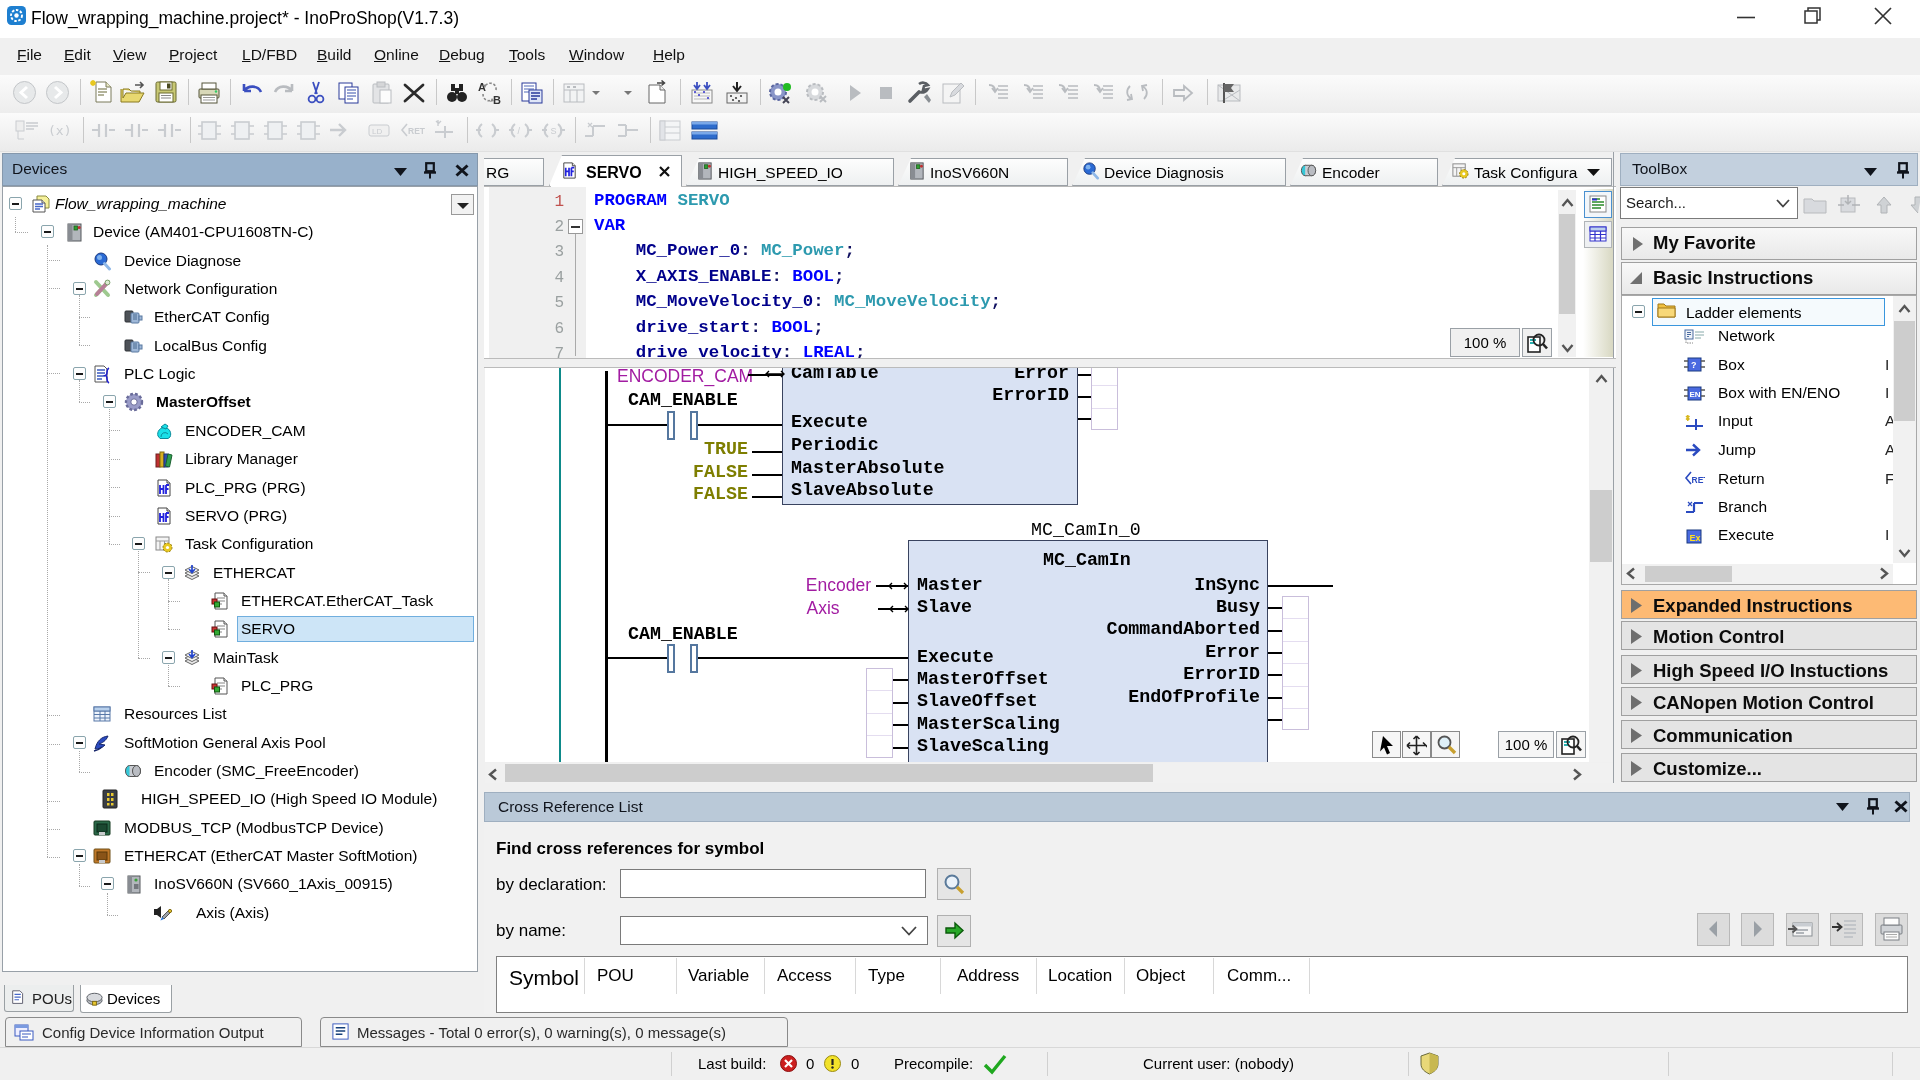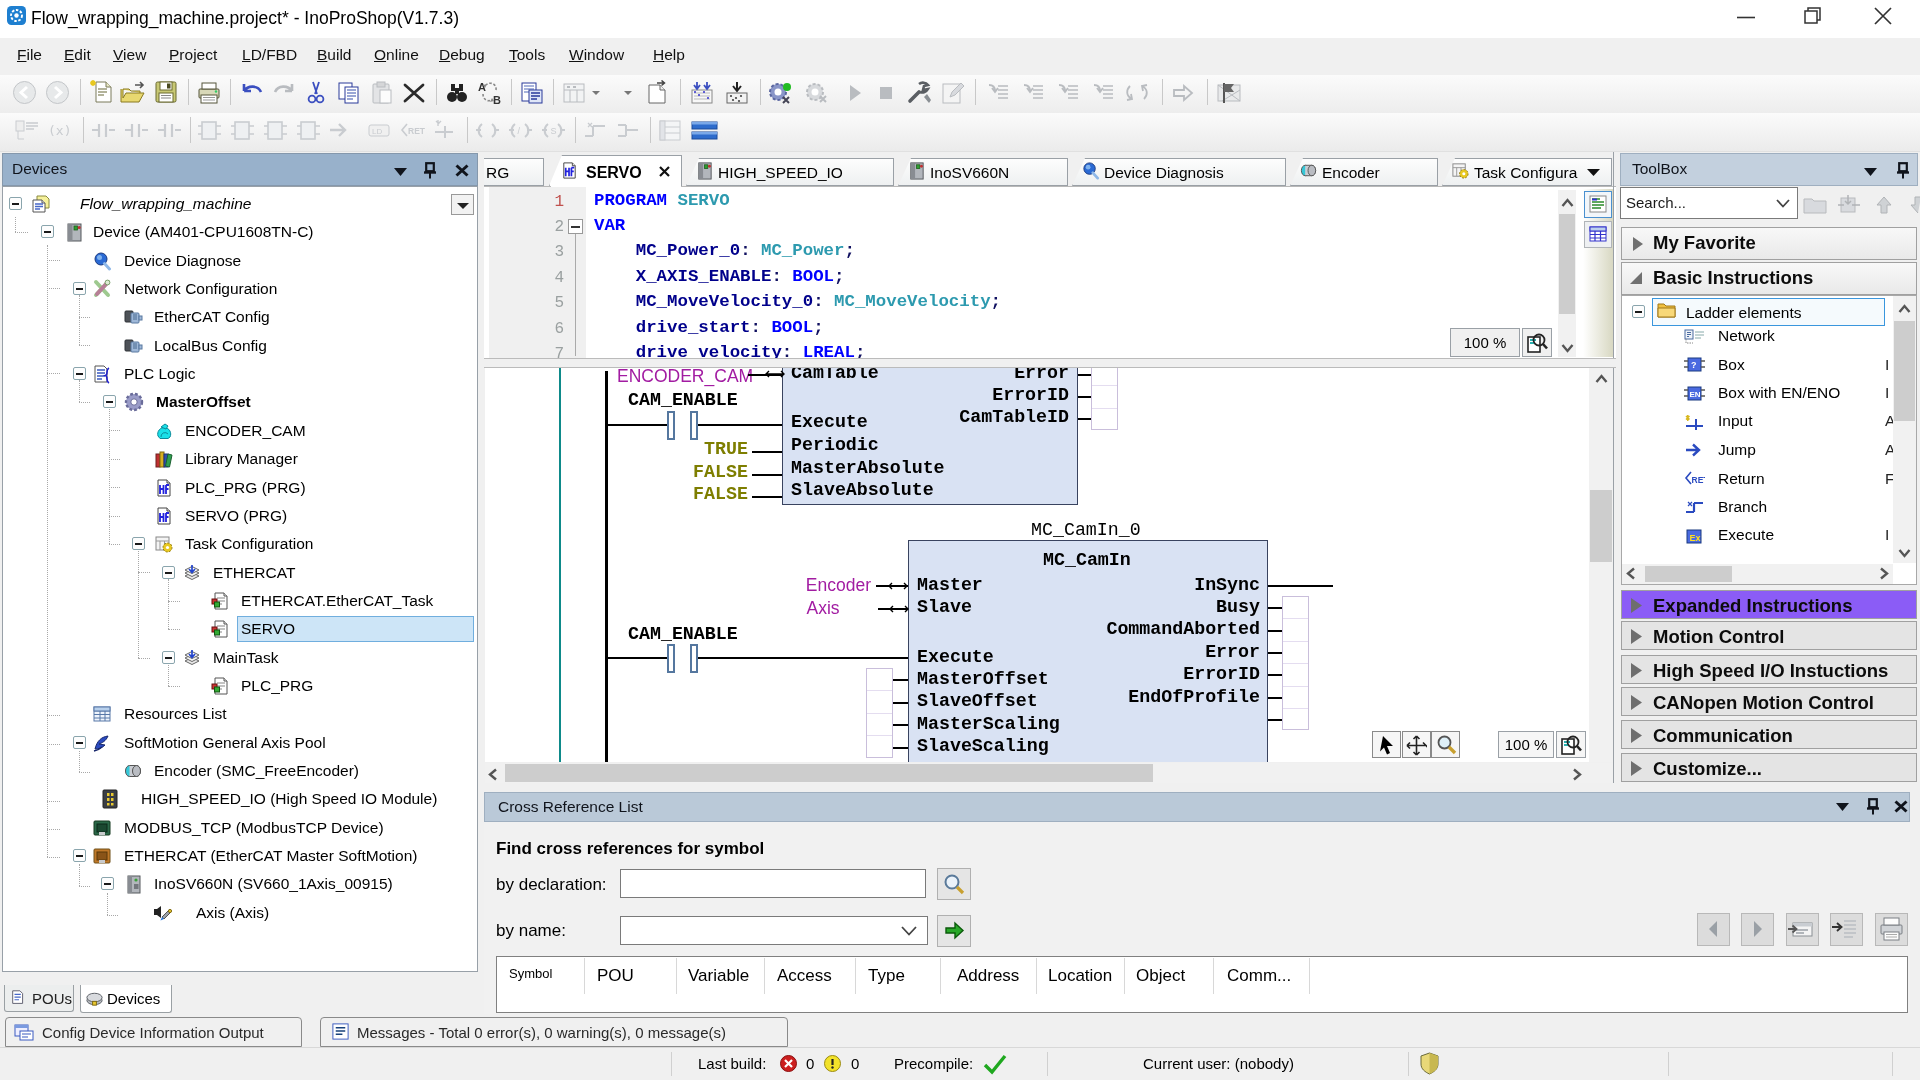--- a/index.html
+++ b/index.html
@@ -362,21 +362,21 @@
 <div class="abs" style="left:79px;top:772px;width:11px;height:1px;border-top:1px dotted #a8a8a8"></div>
 <div class="abs" style="left:79px;top:886px;width:11px;height:1px;border-top:1px dotted #a8a8a8"></div>
 <div class="abs" style="left:107px;top:915px;width:11px;height:1px;border-top:1px dotted #a8a8a8"></div>
 <div class="exp" style="left:9px;top:197px"></div>
 <svg class="abs" style="left:30px;top:194px" width="20" height="20" viewBox="0 0 20 20">
     <path d="M7 2 h9 l3 3 v9 h-12z" fill="#f6f19a" stroke="#8a8a40"></path>
     <path d="M3 6 h9 l3 3 v9 h-12z" fill="#fff" stroke="#555"></path>
     <path d="M12 6 v3 h3" fill="#eee" stroke="#555"></path>
     <path d="M5 10 h8 M5 12.5 h8 M5 15 h5" stroke="#4767c8" stroke-width="1.3"></path>
   </svg>
-<div class="trow" style="left:80px;top:190px;font-style:italic;">Flow_wrapping_machine</div>
+<div class="trow" style="left:55px;top:190px;font-style:italic;">Flow_wrapping_machine</div>
 <div class="exp" style="left:41px;top:225px"></div>
 <svg class="abs" style="left:64px;top:222px" width="20" height="20" viewBox="0 0 20 20">
     <rect x="4" y="2" width="13" height="17" fill="#b2b6bc" stroke="#55585c"></rect>
     <rect x="4" y="2" width="4.5" height="17" fill="#888c92"></rect>
     <rect x="10" y="4" width="3.5" height="4" fill="#2f9e2f" stroke="#1a5e1a" stroke-width=".8"></rect>
     <circle cx="15.2" cy="5.5" r="1.5" fill="#c03030"></circle>
   </svg>
 <div class="trow" style="left:93px;top:218px;">Device (AM401-CPU1608TN-C)</div>
 <svg class="abs" style="left:92px;top:251px" width="20" height="20" viewBox="0 0 20 20">
     <circle cx="9" cy="8" r="6" fill="#2a6ad4" stroke="#1a3a80"></circle>
@@ -675,21 +675,20 @@
     <div class="abs" style="left:74px;top:0px;width:2px;height:394px;background:#0e8a8a"></div>
     <div class="wire" style="left:120px;top:3px;width:3px;height:391px"></div>
     <div class="fb" style="left:297px;top:-16px;width:296px;height:153px"></div>
     <div class="m18" style="left:306px;top:-6px;z-index:5">CamTable</div>
     <div class="m18" style="left:306px;top:43px;z-index:5">Execute</div>
     <div class="m18" style="left:306px;top:66px;z-index:5">Periodic</div>
     <div class="m18" style="left:306px;top:89px;z-index:5">MasterAbsolute</div>
     <div class="m18" style="left:306px;top:111px;z-index:5">SlaveAbsolute</div>
     <div class="m18" style="left:-16px;top:-6px;width:600px;text-align:right;z-index:5">Error</div>
     <div class="m18" style="left:-16px;top:16px;width:600px;text-align:right;z-index:5">ErrorID</div>
-    <div class="m18" style="left:-16px;top:38px;width:600px;text-align:right;z-index:5">CamTableID</div>
     <div class="lvar" style="left:132px;top:-2px;width:128px;text-align:right">ENCODER_CAM</div>
     <div class="wire" style="left:263px;top:6px;width:34px;height:2px"></div>
     <svg class="abs" style="left:280px;top:0px;z-index:6" width="20" height="12" viewBox="0 0 20 12">
       <path d="M4 3 L1 6 L4 9 M16 3 L19 6 L16 9 M1 6 H19" fill="none" stroke="#000" stroke-width="1.4"></path>
     </svg>
     <div class="m18" style="left:143px;top:21px;">CAM_ENABLE</div>
     <div class="wire" style="left:122px;top:56px;width:64px;height:2px"></div>
     <div class="wire" style="left:212px;top:56px;width:85px;height:2px"></div>
     <div class="abs" style="left:182px;top:43px;width:8px;height:29px;background:#fff;border:2px solid #55779f;z-index:5"></div>
     <div class="abs" style="left:205px;top:43px;width:8px;height:29px;background:#fff;border:2px solid #55779f;z-index:5"></div>
@@ -897,21 +896,21 @@
     <path d="M1.5 2 L6.5 8 L11.5 2" fill="none" stroke="#555" stroke-width="2.4"></path>
   </svg>
 <div class="abs" style="left:1622px;top:564px;width:271px;height:20px;background:#f1f1f1"></div>
 <svg class="abs" style="left:1626px;top:567px" width="10" height="13" viewBox="0 0 10 13">
     <path d="M8 1.5 L2 6.5 L8 11.5" fill="none" stroke="#555" stroke-width="2.4"></path>
   </svg>
 <svg class="abs" style="left:1879px;top:567px" width="10" height="13" viewBox="0 0 10 13">
     <path d="M2 1.5 L8 6.5 L2 11.5" fill="none" stroke="#555" stroke-width="2.4"></path>
   </svg>
 <div class="sbthumb" style="left:1645px;top:566px;width:87px;height:16px"></div>
-<div class="sect" style="top:590px;height:29px;background:#8b5cf6">Expanded Instructions</div>
+<div class="sect" style="top:590px;height:29px;background:#fdba74">Expanded Instructions</div>
 <svg class="abs" style="left:1629px;top:596px" width="15" height="18" viewBox="0 0 15 18">
     <path d="M2 2 l11 7.5 -11 7.5z" fill="#6e6e6e"></path>
   </svg>
 <div class="sect" style="top:621px;height:29px;background:#e4e4e4">Motion Control</div>
 <svg class="abs" style="left:1629px;top:627px" width="15" height="18" viewBox="0 0 15 18">
     <path d="M2 2 l11 7.5 -11 7.5z" fill="#6e6e6e"></path>
   </svg>
 <div class="sect" style="top:655px;height:29px;background:#e4e4e4">High Speed I/O Instuctions</div>
 <svg class="abs" style="left:1629px;top:661px" width="15" height="18" viewBox="0 0 15 18">
     <path d="M2 2 l11 7.5 -11 7.5z" fill="#6e6e6e"></path>
@@ -979,21 +978,21 @@
     <path d="M2 14 h9 m-4 -4 l4.5 4 -4.5 4" stroke="#333" stroke-width="1.9" fill="none"></path>
   </svg>
 <div class="abs" style="left:1875px;top:913px;width:33px;height:33px;background:#dcdcdc;border:1px solid #b8b8b8"></div>
 <svg class="abs" style="left:1875px;top:913px" width="33" height="33" viewBox="0 0 33 33">
     <rect x="6" y="12" width="21" height="9" rx="1" fill="#d0d3d7" stroke="#7a7f84"></rect>
     <rect x="9" y="5" width="15" height="7" fill="#fcfcfc" stroke="#7a7f84"></rect>
     <rect x="9" y="19" width="15" height="8" fill="#fcfcfc" stroke="#7a7f84"></rect>
     <path d="M11 21.5 h11 M11 24 h11" stroke="#aaa" stroke-width="1.1"></path>
   </svg>
 <div class="abs" style="left:496px;top:956px;width:1412px;height:57px;background:#fff;border:1px solid #808080"></div>
-<div class="abs" style="left:509px;top:966px;font-size:13px">Symbol</div>
+<div class="abs" style="left:509px;top:966px;font-size:21px">Symbol</div>
 <div class="abs" style="left:597px;top:966px;font-size:17px">POU</div>
 <div class="abs" style="left:688px;top:966px;font-size:17px">Variable</div>
 <div class="abs" style="left:777px;top:966px;font-size:17px">Access</div>
 <div class="abs" style="left:868px;top:966px;font-size:17px">Type</div>
 <div class="abs" style="left:957px;top:966px;font-size:17px">Address</div>
 <div class="abs" style="left:1048px;top:966px;font-size:17px">Location</div>
 <div class="abs" style="left:1136px;top:966px;font-size:17px">Object</div>
 <div class="abs" style="left:1227px;top:966px;font-size:17px">Comm...</div>
 <div class="abs" style="left:584px;top:958px;width:1px;height:36px;background:#d8d8d8"></div>
 <div class="abs" style="left:676px;top:958px;width:1px;height:36px;background:#d8d8d8"></div>

